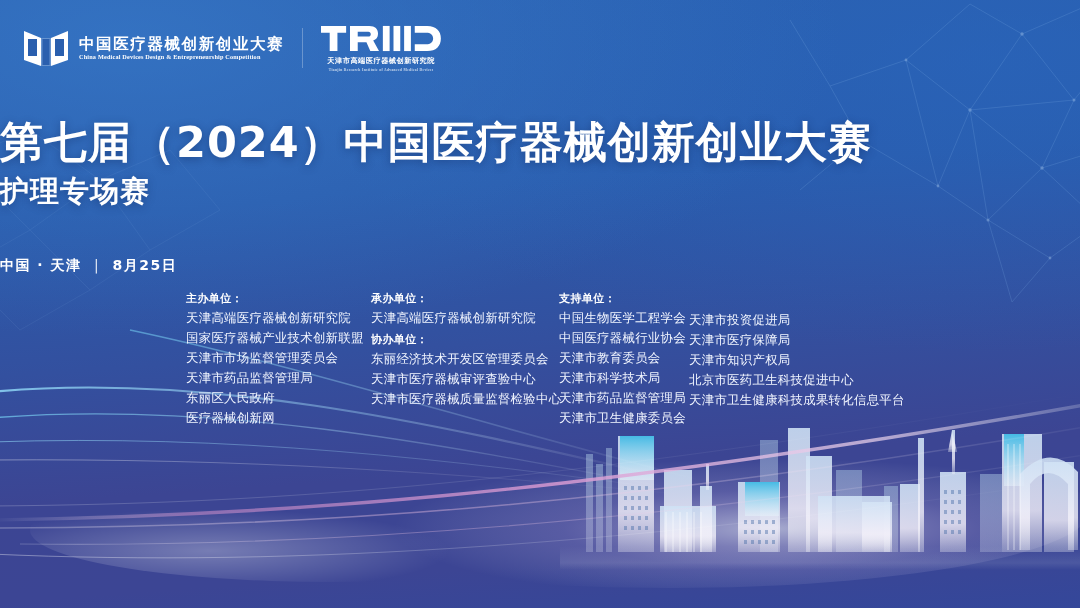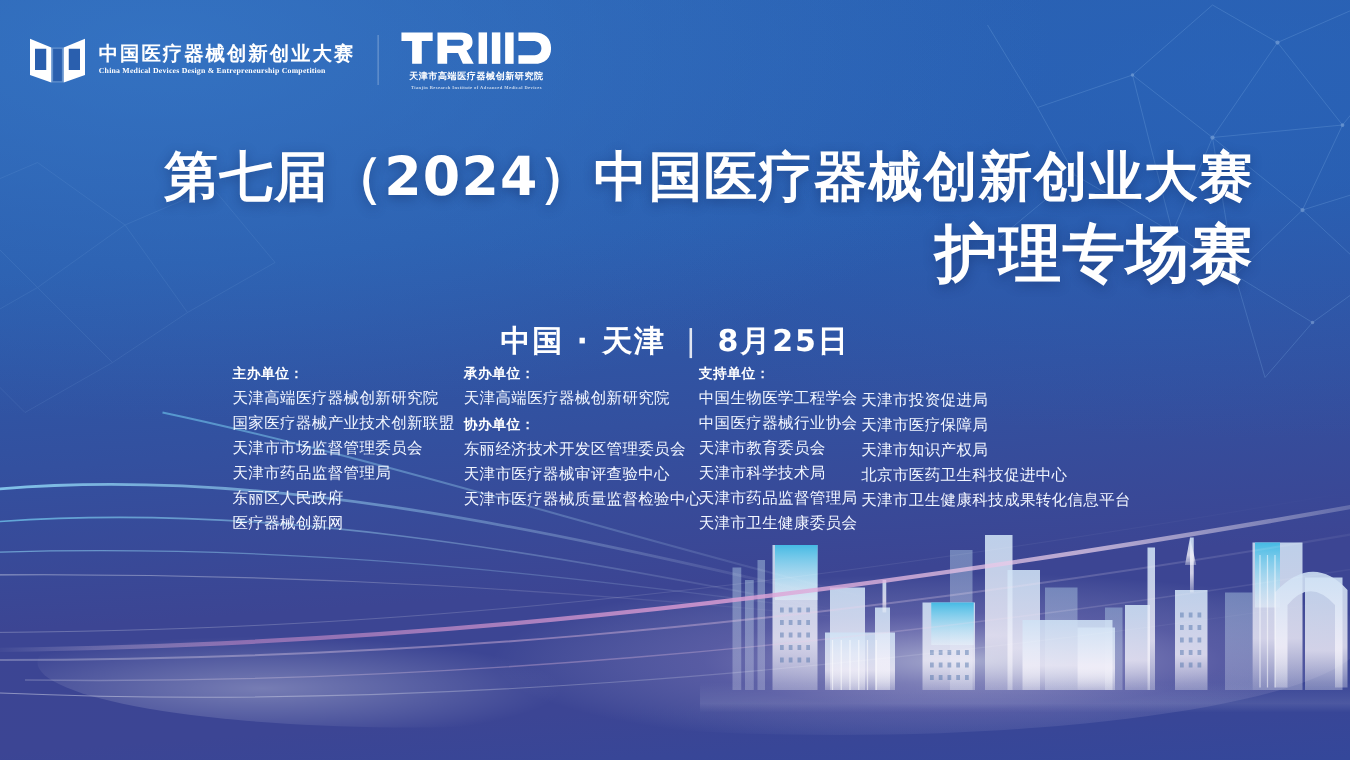--- a/index.html
+++ b/index.html
@@ -44,32 +44,32 @@
   .trimd-cn{
     color:#ffffff;font-size:7.2px;font-weight:700;letter-spacing:.5px;
     white-space:nowrap;margin-top:3px;
   }
   .trimd-en{
     color:rgba(255,255,255,.72);font-size:3.6px;font-weight:700;letter-spacing:.35px;
     white-space:nowrap;margin-top:1.5px;
   }
 
   
-  .title-wrap{position:absolute;top:117px;left:0;width:984px;text-align:right;z-index:5;padding-left:19px;}
+  .title-wrap{position:absolute;top:117px;left:0;width:984px;text-align:left;z-index:5;}
   .title-l1,.title-l2{
     color:#ffffff;font-weight:700;line-height:1.18;
     letter-spacing:1px;white-space:nowrap;
     text-shadow:0 2px 9px rgba(10,30,80,.38);
   }
   .title-l1{font-size:43px;}
-  .title-l2{font-size:50px;margin-top:6px;}
+  .title-l2{font-size:29px;margin-top:6px;}
 
   .subtitle{
-    position:absolute;top:257px;left:0;width:1080px;text-align:center;z-index:5;
-    color:#ffffff;font-size:24px;font-weight:700;letter-spacing:1.5px;
+    position:absolute;top:257px;left:0;width:1080px;text-align:left;z-index:5;
+    color:#ffffff;font-size:14px;font-weight:700;letter-spacing:1.5px;
   }
   .subtitle .sep{display:inline-block;padding:0 6px;font-weight:400;opacity:.85;}
 
   
   .orgs{
     position:absolute;top:290px;left:186px;width:730px;z-index:5;
     display:flex;align-items:flex-start;
   }
   .col{display:flex;flex-direction:column;}
   .col-1{width:185px;}

